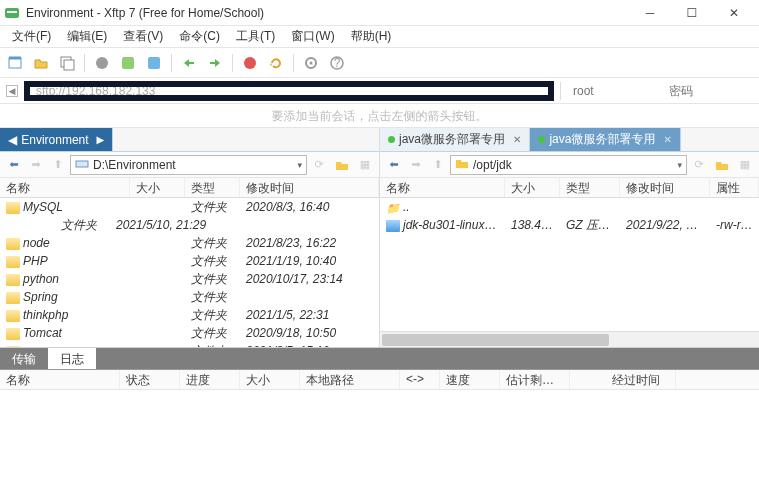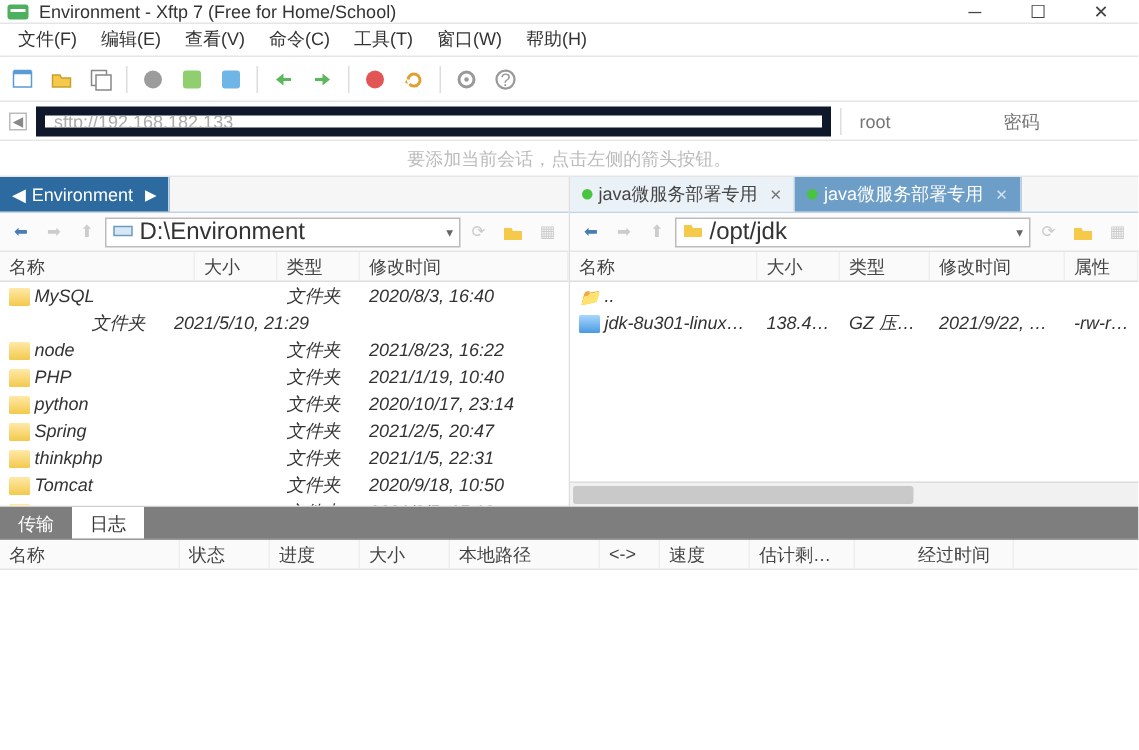--- a/index.html
+++ b/index.html
@@ -1,17 +1,17 @@
 <!DOCTYPE html>
 <html><head>
 <meta charset="utf-8">
 <style>
 * { margin: 0; padding: 0; box-sizing: border-box; font-family: "Microsoft YaHei", "Segoe UI", Tahoma, sans-serif; font-size: 12px; }
 html, body { width: 759px; height: 500px; background: #fff; overflow: hidden; }
-.titlebar { height: 16px; background: #fff; display: flex; align-items: center; padding: 0 4px; border-bottom: 1px solid #e5e5e5; }
+.titlebar { height: 26px; background: #fff; display: flex; align-items: center; padding: 0 4px; border-bottom: 1px solid #e5e5e5; }
 .titlebar .app-icon { width: 16px; height: 16px; margin-right: 6px; }
 .titlebar .title { flex: 1; color: #333; font-size: 12px; }
 .winbtns { display: flex; }
 .winbtn { width: 42px; height: 26px; display: flex; align-items: center; justify-content: center; color: #444; }
 .menubar { height: 22px; display: flex; align-items: center; padding: 0 6px; border-bottom: 1px solid #e5e5e5; gap: 4px; }
 .menuitem { padding: 2px 6px; color: #333; }
 .toolbar { height: 30px; display: flex; align-items: center; padding: 0 6px; gap: 8px; border-bottom: 1px solid #e5e5e5; }
 .tbicon { width: 18px; height: 18px; display: flex; align-items: center; justify-content: center; }
 .sep { width: 1px; height: 18px; background: #ddd; }
 .addrline { height: 26px; display: flex; align-items: center; padding: 0 6px; gap: 6px; border-bottom: 1px solid #e5e5e5; }
@@ -27,21 +27,21 @@
 .tab { display: flex; align-items: center; gap: 4px; padding: 0 8px; border-right: 1px solid #c0d4e6; }
 .tab.active-left { background: #2c6aa0; color: #fff; }
 .tab.inactive { background: #eaf1f7; color: #444; }
 .tab.active-right { background: #6d9ec7; color: #fff; }
 .dot-green { width: 7px; height: 7px; border-radius: 50%; background: #48c43f; }
 .tab-close { font-size: 10px; margin-left: 4px; color: inherit; opacity: 0.7; }
 .navrow { height: 26px; display: flex; align-items: center; padding: 0 4px; gap: 2px; border-bottom: 1px solid #e5e5e5; background: #fbfbfb; }
 .navicon { width: 20px; height: 20px; display: flex; align-items: center; justify-content: center; color: #4a7db1; font-size: 11px; }
 .navicon.disabled { color: #ccc; }
 .pathinput { flex: 1; height: 20px; background: #fff; border: 1px solid #bbb; display: flex; align-items: center; padding: 0 4px; gap: 4px; }
-.pathinput span.path { flex: 1; color: #333; font-size: 16px; }
+.pathinput span.path { flex: 1; color: #333; font-size: 12px; }
 .dropbtn { color: #666; font-size: 9px; }
 .rightnav-icons { display: flex; gap: 3px; }
 .listhdr { height: 20px; display: flex; border-bottom: 1px solid #ddd; background: #fafafa; }
 .col { padding: 2px 6px; color: #444; border-right: 1px solid #eee; overflow: hidden; white-space: nowrap; text-overflow: ellipsis; }
 .listbody { flex: 1; overflow: hidden; background: #fff; position: relative; }
 .row { height: 18px; display: flex; align-items: center; font-style: italic; }
 .cell { padding: 0 6px; color: #333; overflow: hidden; white-space: nowrap; text-overflow: ellipsis; font-size: 12px; }
 .fico { width: 14px; height: 12px; margin-right: 3px; display: inline-block; vertical-align: middle; }
 .fico.folder { background: linear-gradient(#ffe9a8,#f3c94c); border-radius: 1px; }
 .fico.zip { background: linear-gradient(#a8d7ff,#4a9ae0); border-radius: 1px; }
@@ -230,21 +230,20 @@
         <div class="row">
           <div class="cell" style="width:130px"><span class="fico folder"></span>python</div>
           <div class="cell" style="width:55px;text-align:right"></div>
           <div class="cell" style="width:55px">文件夹</div>
           <div class="cell" style="flex:1">2020/10/17, 23:14</div>
         </div>
         <div class="row">
           <div class="cell" style="width:130px"><span class="fico folder"></span>Spring</div>
           <div class="cell" style="width:55px;text-align:right"></div>
           <div class="cell" style="width:55px">文件夹</div>
-          <div class="cell" style="flex:1">2021/2/5, 20:47</div>
         </div>
         <div class="row">
           <div class="cell" style="width:130px"><span class="fico folder"></span>thinkphp</div>
           <div class="cell" style="width:55px;text-align:right"></div>
           <div class="cell" style="width:55px">文件夹</div>
           <div class="cell" style="flex:1">2021/1/5, 22:31</div>
         </div>
         <div class="row">
           <div class="cell" style="width:130px"><span class="fico folder"></span>Tomcat</div>
           <div class="cell" style="width:55px;text-align:right"></div>

